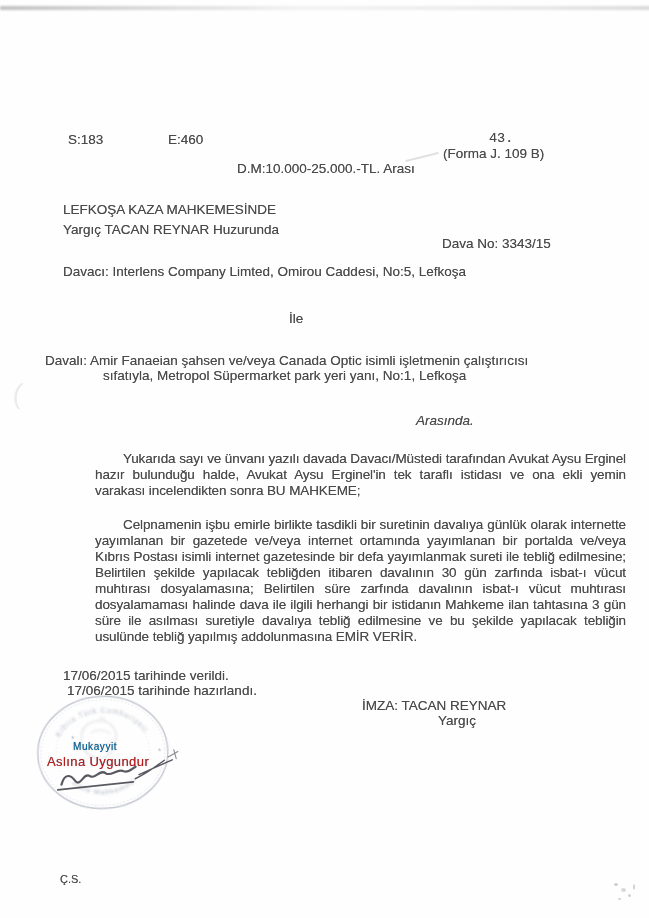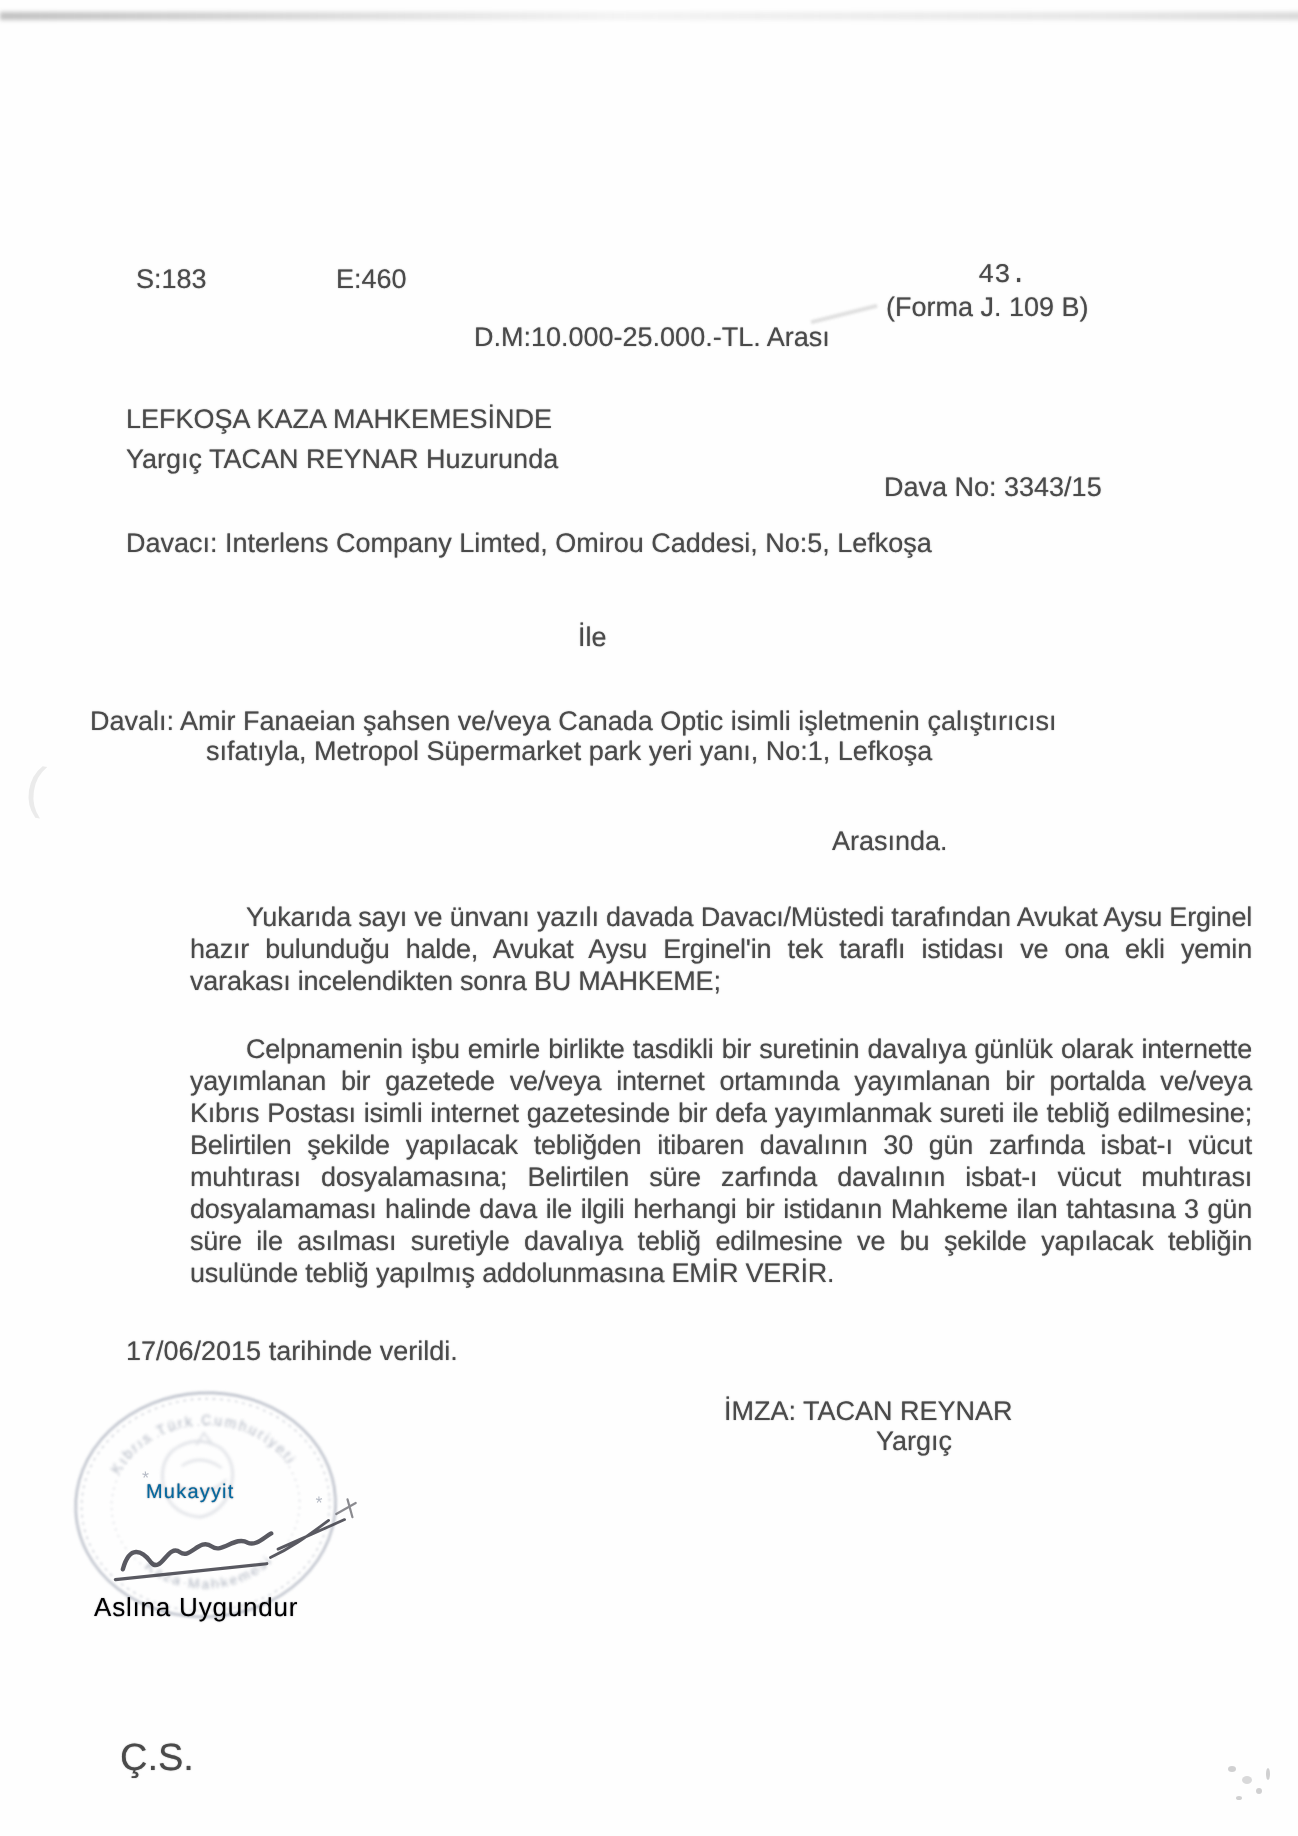--- a/index.html
+++ b/index.html
@@ -35,30 +35,30 @@
   .faint-diag{
     position:absolute;left:405px;top:156px;width:34px;height:1.5px;
     background:rgba(120,120,120,.22);transform:rotate(-14deg);filter:blur(.6px);
   }
   .speck{position:absolute;background:rgba(90,90,95,.28);border-radius:50%;}
   .stamp-wrap{
     position:absolute;left:30px;top:693px;width:200px;height:125px;
     transform:rotate(-3deg);
   }
   .stamp-certify{
-    position:absolute;left:47px;top:796px;
-    font-size:13px;letter-spacing:.4px;color:#000000;
+    position:absolute;left:47px;top:754px;
+    font-size:13px;letter-spacing:.4px;color:#b91c1c;
     text-shadow:0 0 .7px rgba(90,90,100,.8);
   }
   .stamp-registrar{
     position:absolute;left:73px;top:741px;
     font-size:10px;letter-spacing:.6px;color:#0369a1;
     text-shadow:0 0 .8px rgba(90,90,100,.9);
   }
-  .footer-cs{position:absolute;left:60px;top:872px;font-size:19px;text-align:right;}
+  .footer-cs{position:absolute;left:60px;top:872px;font-size:11px;text-align:right;}
   svg{overflow:visible;}
 </style>
 </head>
 <body>
 
 <div class="page">
 
   <div class="scan-top"></div>
   <div class="faint-paren">(</div>
   <div class="faint-diag"></div>
@@ -75,26 +75,27 @@
   <div class="t" style="left:209px;top:161px;margin-left:28px;">D.M:10.000-25.000.-TL. Arası</div>
 
   <div class="t" style="left:63px;top:202px;">LEFKOŞA KAZA MAHKEMESİNDE</div>
   <div class="t" style="left:63px;top:222px;">Yargıç TACAN REYNAR Huzurunda</div>
   <div class="t" style="left:442px;top:236px;">Dava No: 3343/15</div>
 
   <div class="t" style="left:63px;top:264px;">Davacı: Interlens Company Limted, Omirou Caddesi, No:5, Lefkoşa</div>
   <div class="t" style="left:289px;top:311px;">İle</div>
   <div class="t" style="left:45px;top:353px;">Davalı: Amir Fanaeian şahsen ve/veya Canada Optic isimli işletmenin çalıştırıcısı</div>
   <div class="t" style="left:103px;top:368px;">sıfatıyla, Metropol Süpermarket park yeri yanı, No:1, Lefkoşa</div>
-  <div class="t" style="left:416px;top:413px;">Arasında.</div>
+  <div class="t" style="left:416px;top:413px;font-style:italic;">Arasında.</div>
 
   <div class="para" style="top:451px;">Yukarıda sayı ve ünvanı yazılı davada Davacı/Müstedi tarafından Avukat Aysu Erginel hazır bulunduğu halde, Avukat Aysu Erginel'in tek taraflı istidası ve ona ekli yemin varakası incelendikten sonra BU MAHKEME;</div>
   <div class="para" style="top:517px;">Celpnamenin işbu emirle birlikte tasdikli bir suretinin davalıya günlük olarak internette yayımlanan bir gazetede ve/veya internet ortamında yayımlanan bir portalda ve/veya Kıbrıs Postası isimli internet gazetesinde bir defa yayımlanmak sureti ile tebliğ edilmesine; Belirtilen şekilde yapılacak tebliğden itibaren davalının 30 gün zarfında isbat-ı vücut muhtırası dosyalamasına; Belirtilen süre zarfında davalının isbat-ı vücut muhtırası dosyalamaması halinde dava ile ilgili herhangi bir istidanın Mahkeme ilan tahtasına 3 gün süre ile asılması suretiyle davalıya tebliğ edilmesine ve bu şekilde yapılacak tebliğin usulünde tebliğ yapılmış addolunmasına EMİR VERİR.</div>
 
   <div class="t" style="left:63px;top:668px;">17/06/2015 tarihinde verildi.</div>
+  <div class="t" style="left:67px;top:683px;">17/06/2015 tarihinde hazırlandı.</div>
 
   <div class="t" style="left:362px;top:698px;">İMZA: TACAN REYNAR</div>
   <div class="t" style="left:438px;top:713px;">Yargıç</div>
 
   <div class="stamp-wrap">
     <svg width="200" height="125" viewBox="0 0 200 125">
       <defs>
         <path id="arcTop" d="M 25,60 A 48,42 0 0 1 121,60"></path>
         <path id="arcBot" d="M 29,62 A 44,38 0 0 0 117,62"></path>
         <filter id="blur1">

